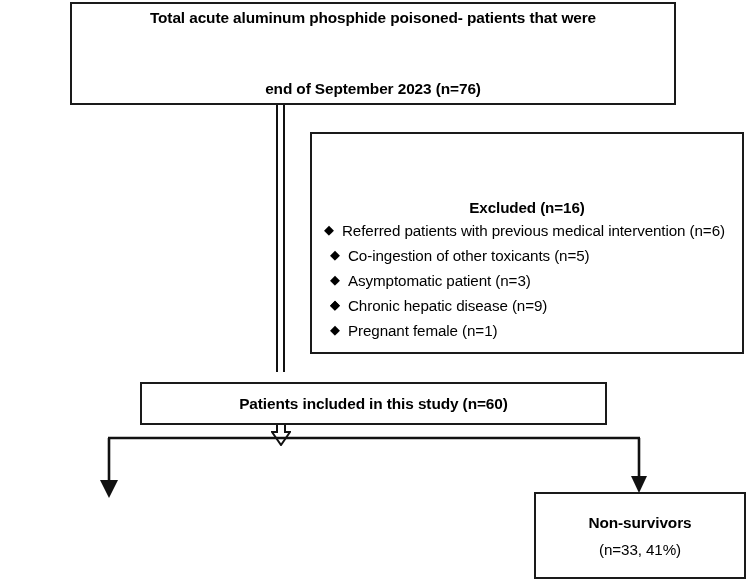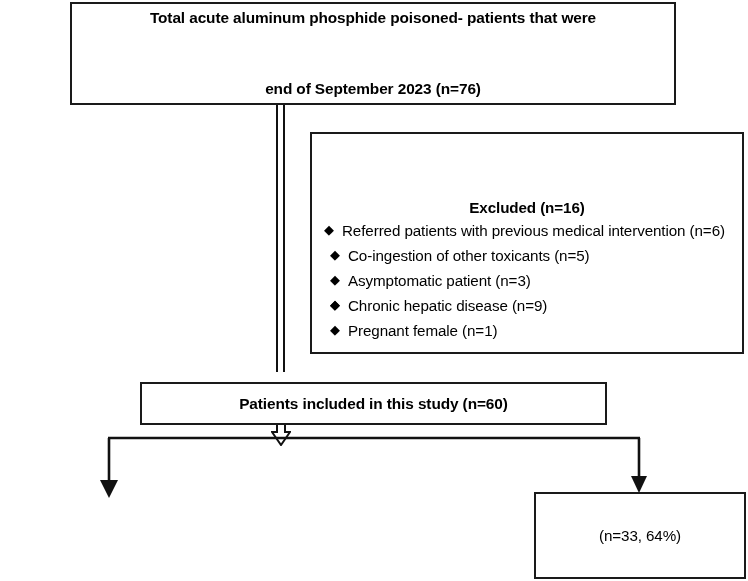--- a/index.html
+++ b/index.html
@@ -226,16 +226,17 @@
 
     <line x1="109" y1="8" x2="109" y2="52" stroke="#111111" stroke-width="2.6"></line>
     <polygon points="100,50 118,50 109,68" fill="#111111"></polygon>
 
     <line x1="639" y1="8" x2="639" y2="48" stroke="#111111" stroke-width="2.6"></line>
     <polygon points="631,46 647,46 639,63" fill="#111111"></polygon>
   </svg>
 
 
   <div class="box" id="box-nonsurvivors">
-    <div class="outcome-sub">(n=33, 64%)</div>
+    <div class="outcome-title">Non-survivors</div>
+    <div class="outcome-sub">(n=33, 41%)</div>
   </div>
 
 </div>
 
 </body></html>

